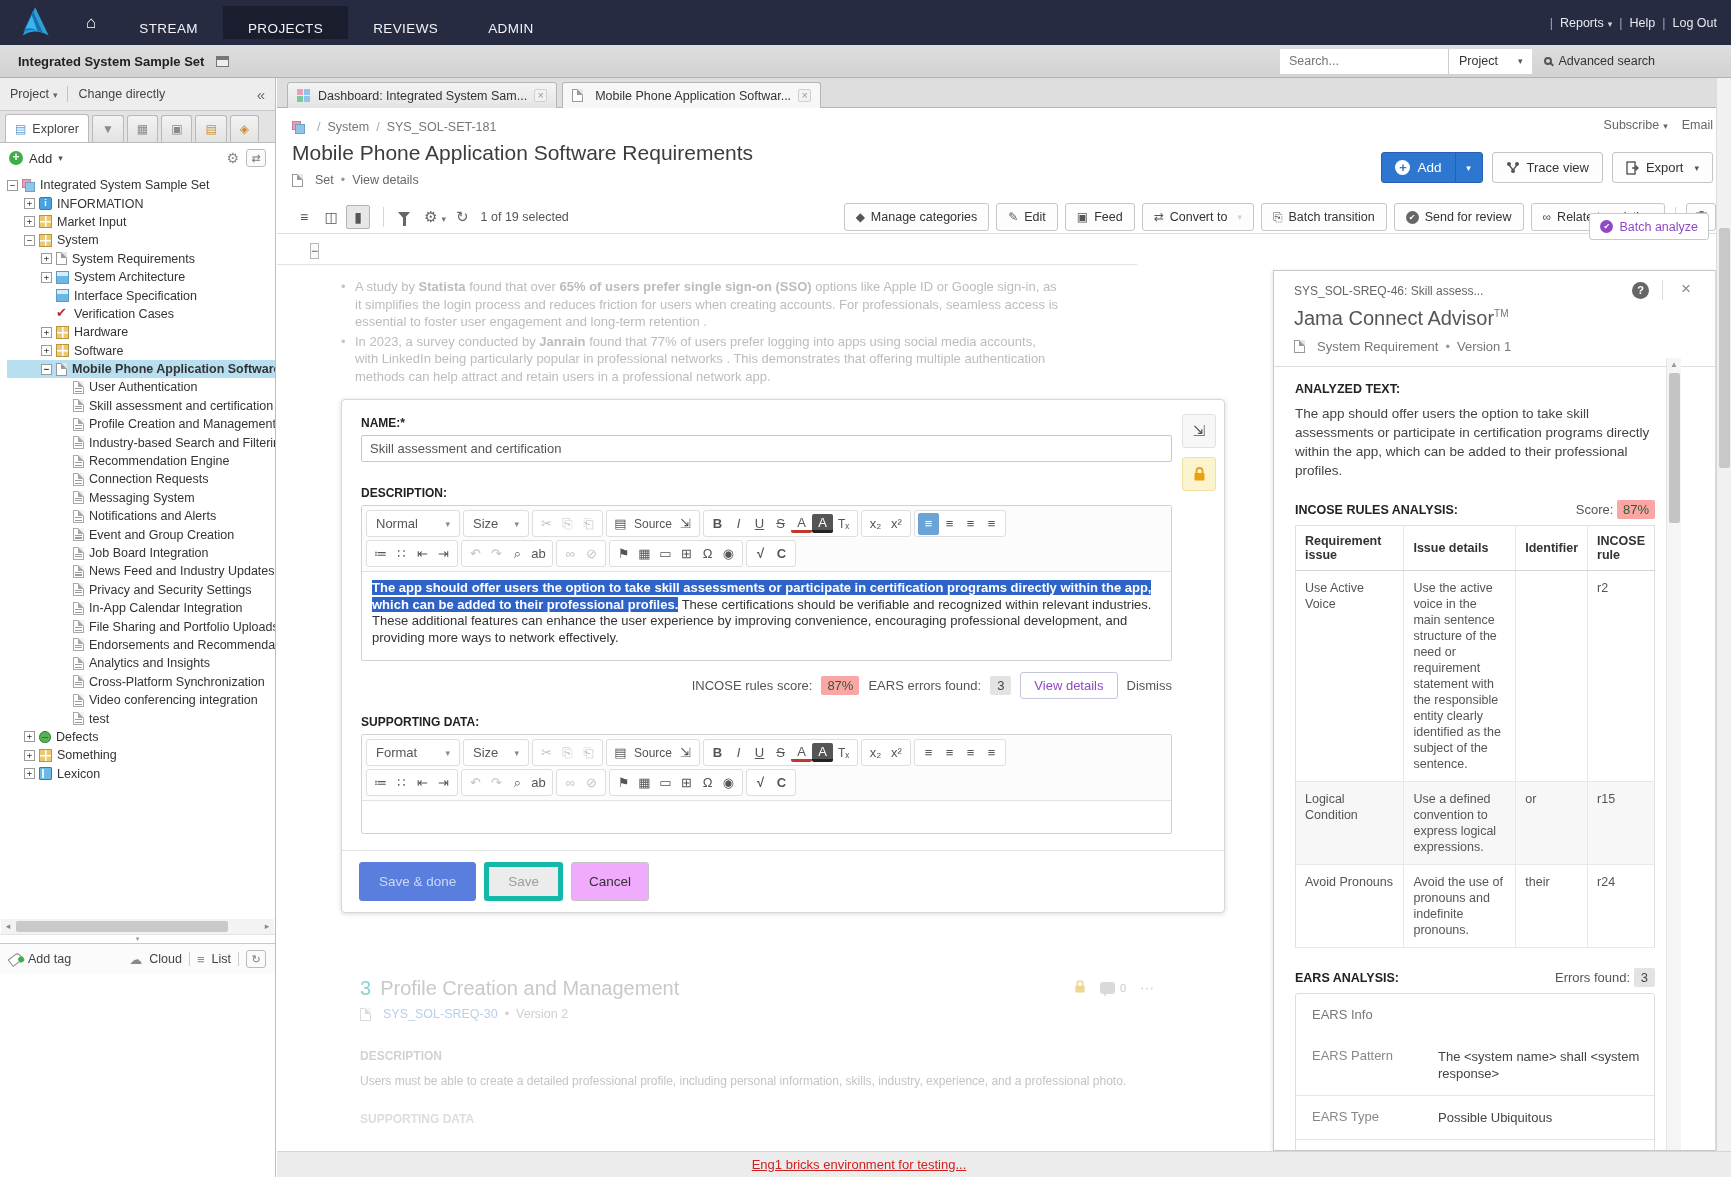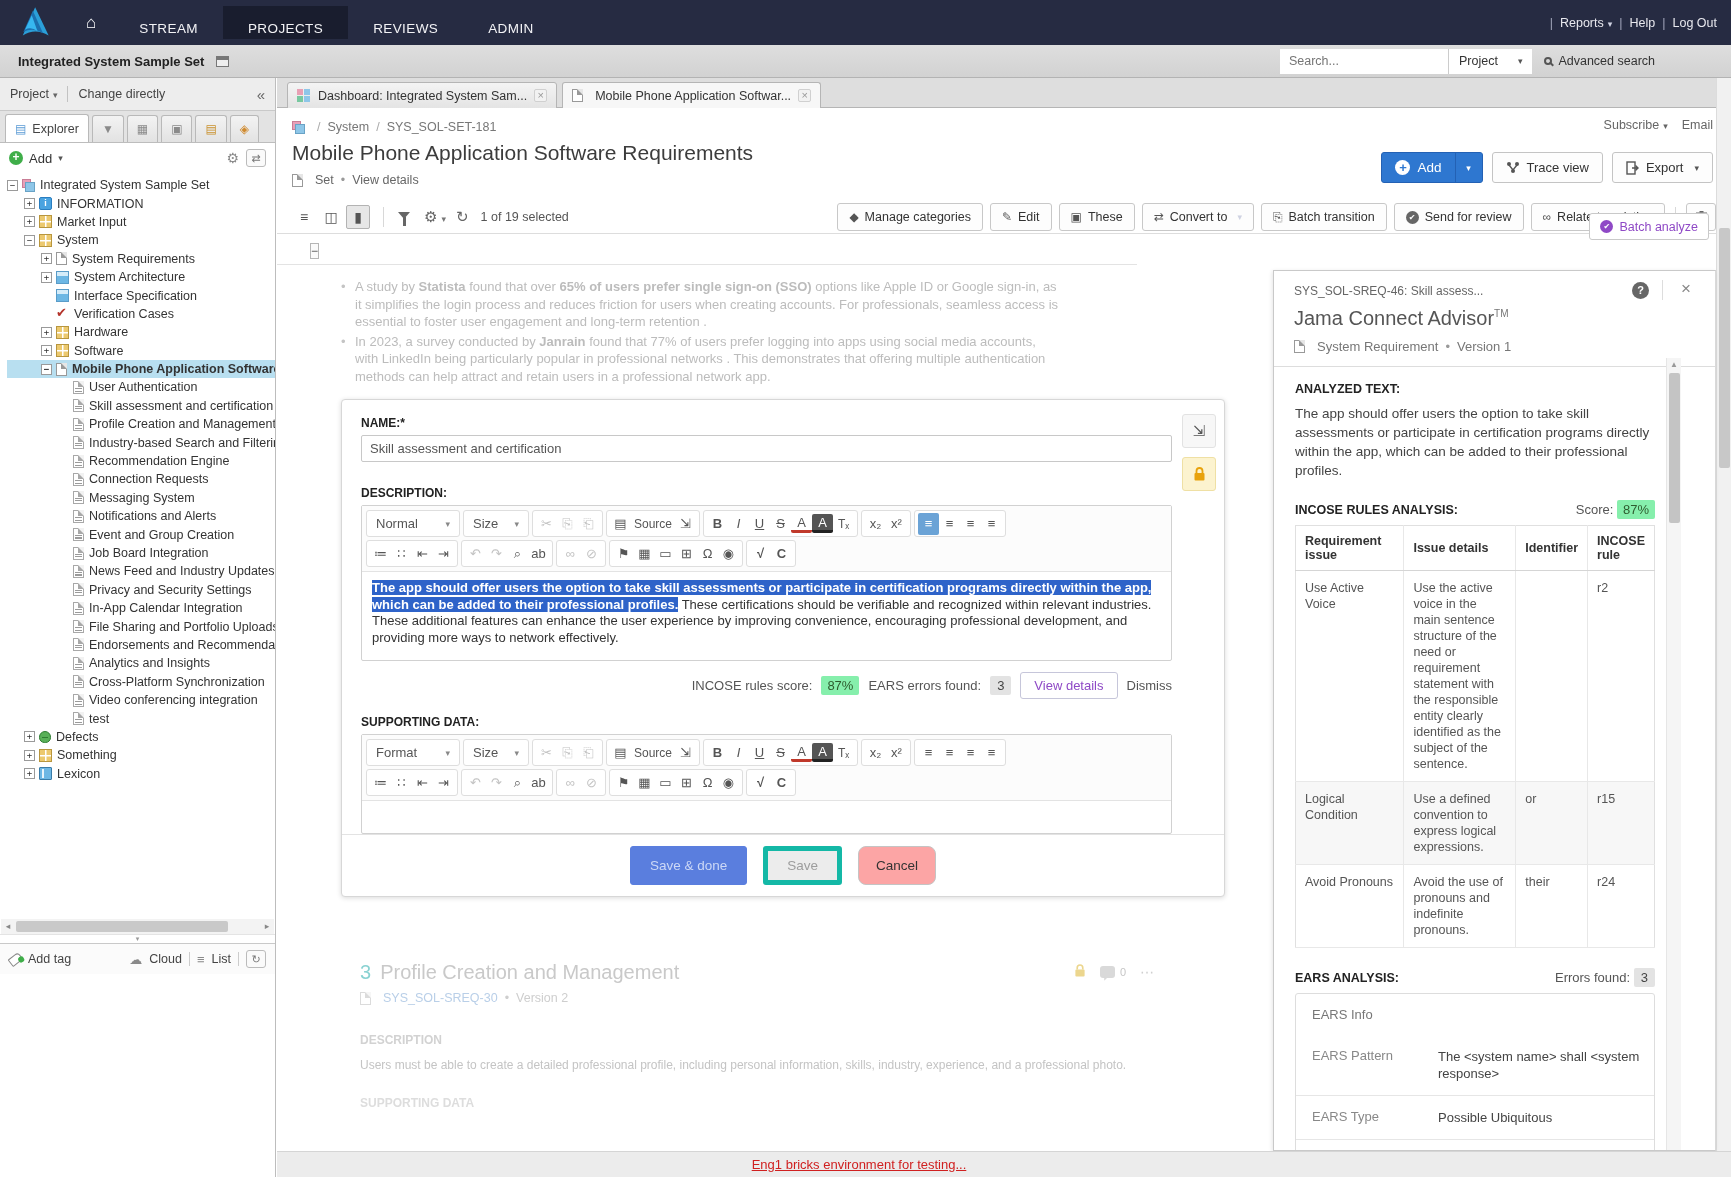--- a/index.html
+++ b/index.html
@@ -159,29 +159,29 @@
   .g-text-color{border-bottom:3px solid #c0392b;height:19px}
   .g-bg-color{background:#555;color:#fff;border-bottom:3px solid #222;height:19px;margin-top:0}
   .g-remove-format{font-size:12px}
   .g-source{font-size:12px;color:#555}
   .g-chem{font-weight:bold}
   .g-math{font-weight:bold}
   .ed-content{min-height:88px;padding:8px 10px;font-size:13px;line-height:16.5px;color:#333}
   .ed-content.small{min-height:32px}
   .sel{background:#2e63c9;color:#fff;font-weight:bold}
   .incose-row{display:flex;justify-content:flex-end;align-items:center;gap:9px;margin:11px 0 2px;font-size:13px;color:#555}
-  .badge-green{background:#86efac;padding:2px 6px;border-radius:2px;color:#2f5c2f}
+  .badge-green{background:#fca5a5;padding:2px 6px;border-radius:2px;color:#2f5c2f}
   .badge-grey{background:#e3e3e3;padding:2px 7px;border-radius:2px;color:#444}
   .btn-viewdetails{border:1px solid #c6c6da;color:#8f49c6;background:#fff;border-radius:3px;padding:5px 13px;font-size:13px;cursor:pointer}
   .dismiss{color:#555;cursor:pointer}
   .supp-label{margin-top:16px}
-  .card-footer{border-top:1px solid #e3e3e3;padding:11px 17px;display:flex;justify-content:center;gap:16px}
+  .card-footer{margin-top:16px;border-top:1px solid #e3e3e3;padding:11px 17px;display:flex;justify-content:flex-start;gap:8px}
   .btn-primary{background:#5a7ede;color:#ccd8f6;border:1px solid #5a7ede;border-radius:3px;padding:8px 19px;font-size:13.5px;cursor:pointer;font-family:"Liberation Sans",sans-serif}
   .btn-dis{background:#ececec;color:#9d9d9d;border:5px solid #14b8a6;border-radius:3px;padding:7px 19px;font-size:13.5px;cursor:pointer;font-family:"Liberation Sans",sans-serif}
-  .btn-cancel{background:#fca5a5;border:1px solid #c4c4c4;color:#333;border-radius:8px;padding:8px 17px;font-size:13.5px;cursor:pointer;font-family:"Liberation Sans",sans-serif}
+  .btn-cancel{background:#f0abfc;border:1px solid #c4c4c4;color:#333;border-radius:3px;padding:8px 17px;font-size:13.5px;cursor:pointer;font-family:"Liberation Sans",sans-serif}
 
   
   .next-item{margin:64px 0 0 64px;width:884px;position:relative;padding:0 0 0 19px}
   .ni-head{display:flex;align-items:baseline;gap:9px}
   .ni-num{color:#8ad2d2;font-size:20px}
   .ni-title{color:#c9c9c9;font-size:20px}
   .ni-icons{position:absolute;right:70px;top:3px;display:flex;align-items:center;gap:14px}
   .ni-lock{color:#ecd68e;font-size:13px}
   .bubble{width:15px;height:12px;background:#d9d9d9;border-radius:3px;position:relative;display:inline-block}
   .bubble::after{content:"";position:absolute;left:3px;bottom:-4px;border:4px solid transparent;border-top-color:#d9d9d9;border-left-color:#d9d9d9;transform:scale(.7)}
@@ -615,21 +615,21 @@
           <div class="action-btn">
             <span class="ai">◆</span>
             <span>Manage categories</span>
           </div>
           <div class="action-btn">
             <span class="ai">✎</span>
             <span>Edit</span>
           </div>
           <div class="action-btn">
             <span class="ai">▣</span>
-            <span>These</span>
+            <span>Feed</span>
           </div>
           <div class="action-btn">
             <span class="ai">⇄</span>
             <span>Convert to</span>
             <span class="caret">▾</span>
           </div>
           <div class="action-btn">
             <span class="ai">⎘</span>
             <span>Batch transition</span>
           </div>

